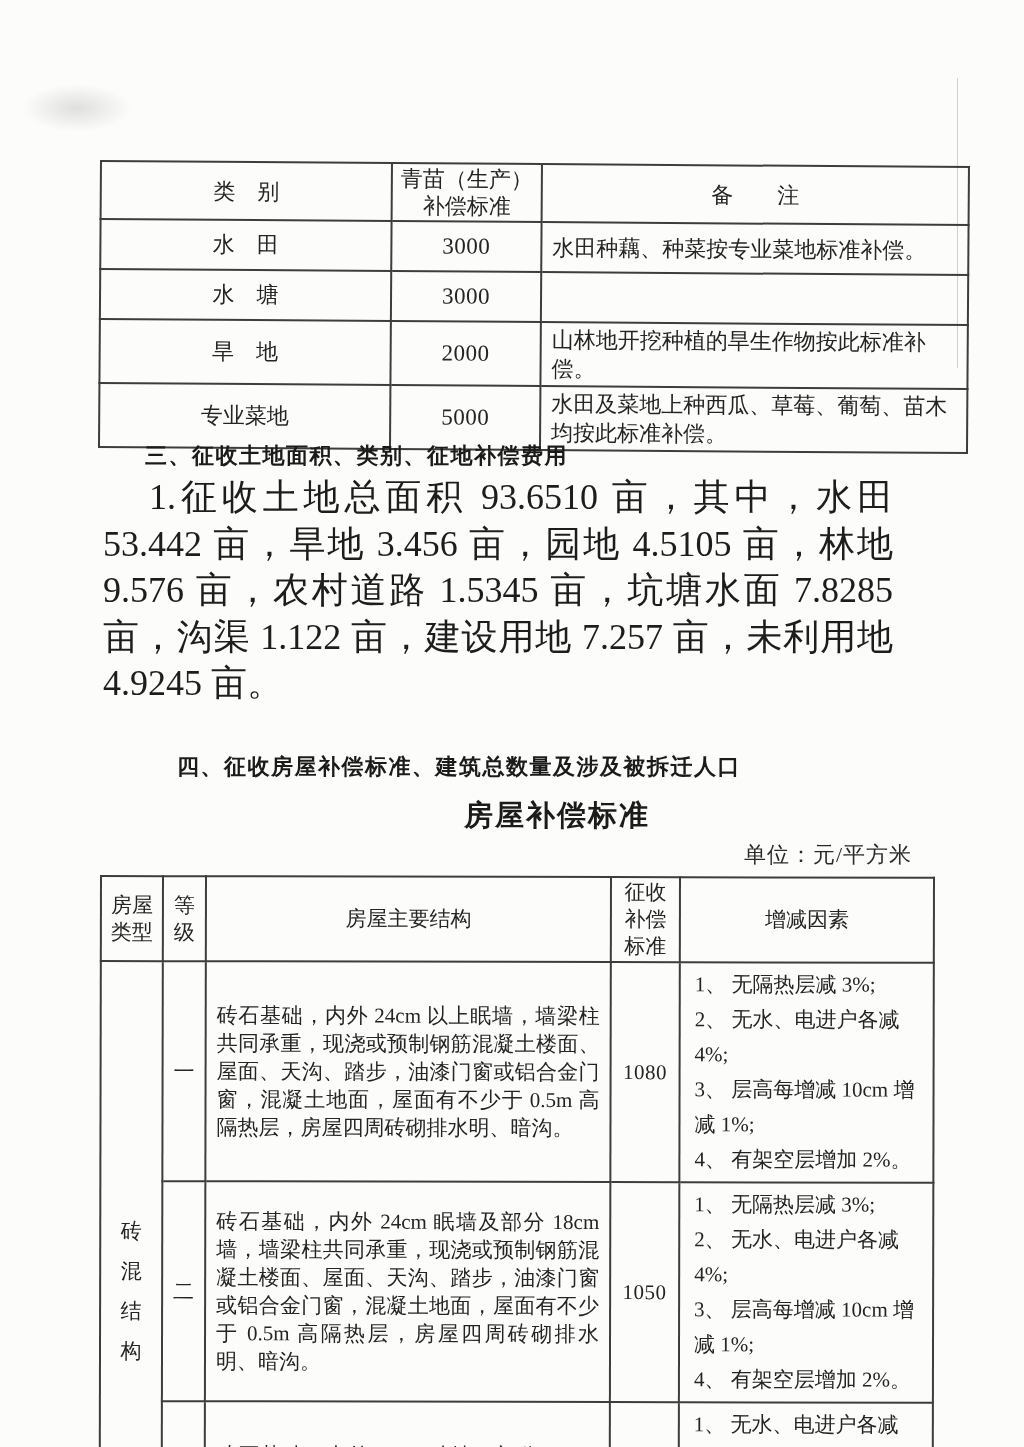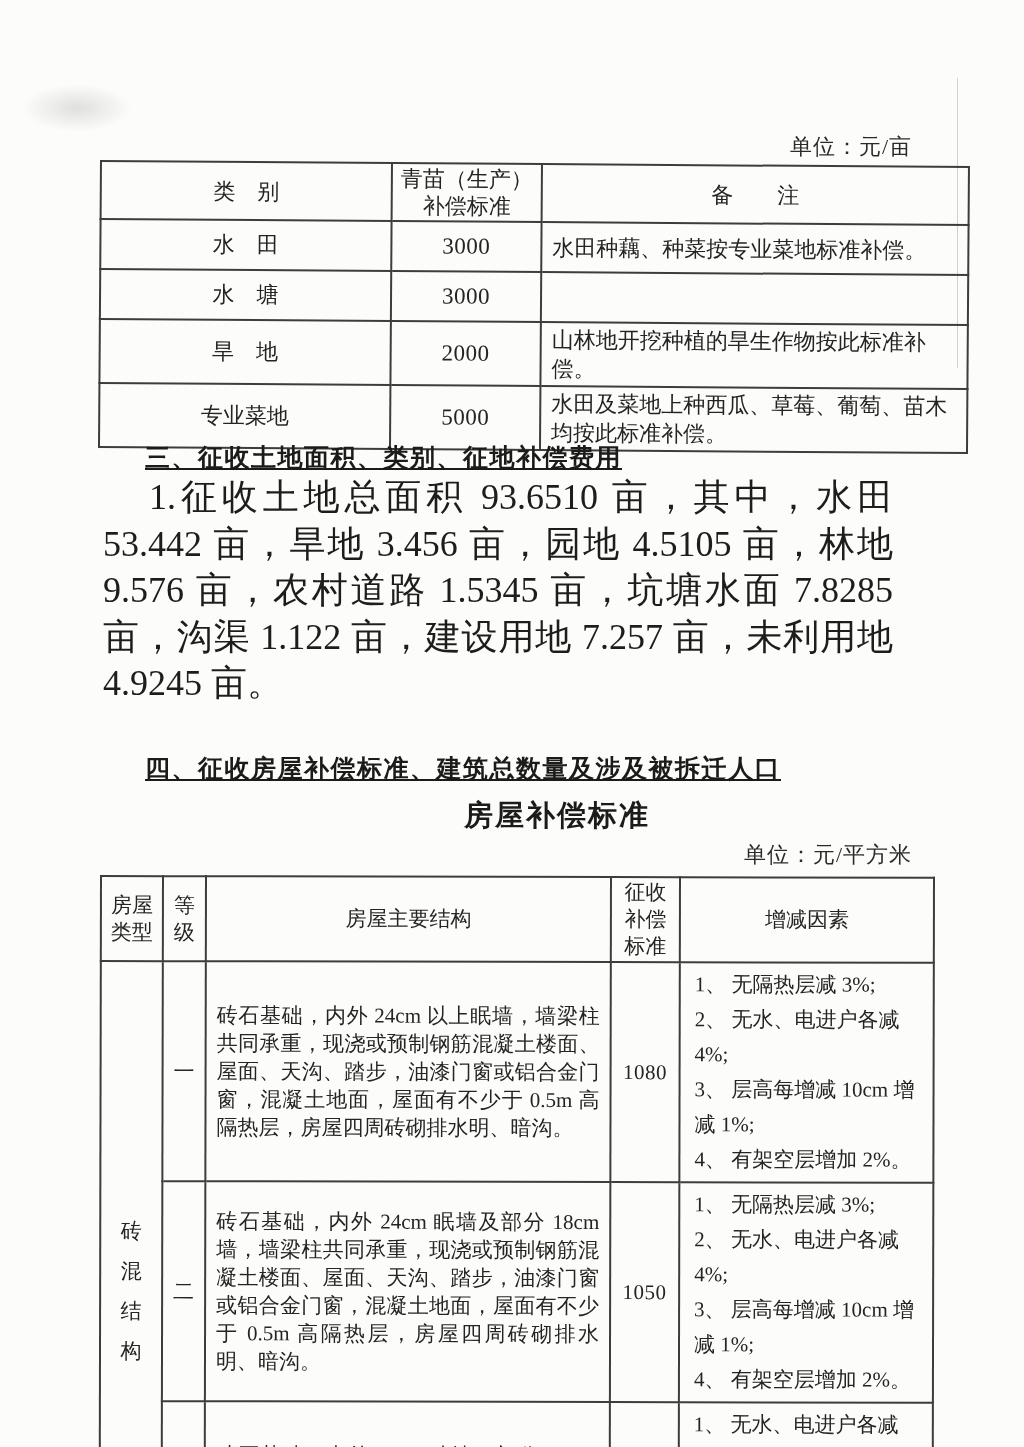--- a/index.html
+++ b/index.html
@@ -71,27 +71,26 @@
   .crop-table .r1, .crop-table .r2, .crop-table .r3 { height: 50px; }
   .crop-table .r4 { height: 56px; }
   .crop-table .num { font-size: 23px; letter-spacing: 0.5px; }
 
   
   .sec-heading {
     position: absolute;
     left: 145px;
     font-family: "Liberation Sans", "DejaVu Sans", sans-serif;
     font-weight: bold;
-    font-size: 25px;
+    font-size: 22px;
     letter-spacing: 1.5px;
     color: #1b1b1a;
-    text-decoration: underline;
   }
   .h3 { top: 441px; }
-  .h4 { top: 752px; }
+  .h4 { top: 752px; margin-left: 32px; }
   .para {
     position: absolute;
     left: 103px;
     width: 790px;
     font-size: 36px;
     line-height: 46.5px;
     text-align: justify;
     text-indent: 46px;
     color: #1d1d1c;
   }
@@ -147,21 +146,20 @@
   }
 </style>
 </head>
 <body>
 
 <div class="page">
 
   <div class="smudge"></div>
   <div class="edge-line"></div>
 
-  <div class="unit-label top">单位：元/亩</div>
 
   <div class="crop-table-wrap">
     <table class="crop-table">
       <tbody>
           <tr class="hdr">
         <th class="c-cat">类　别</th>
         <th class="c-std preline">青苗（生产）
 补偿标准</th>
         <th class="c-rem" style="text-align:center;">备　　注</th>
       </tr>

